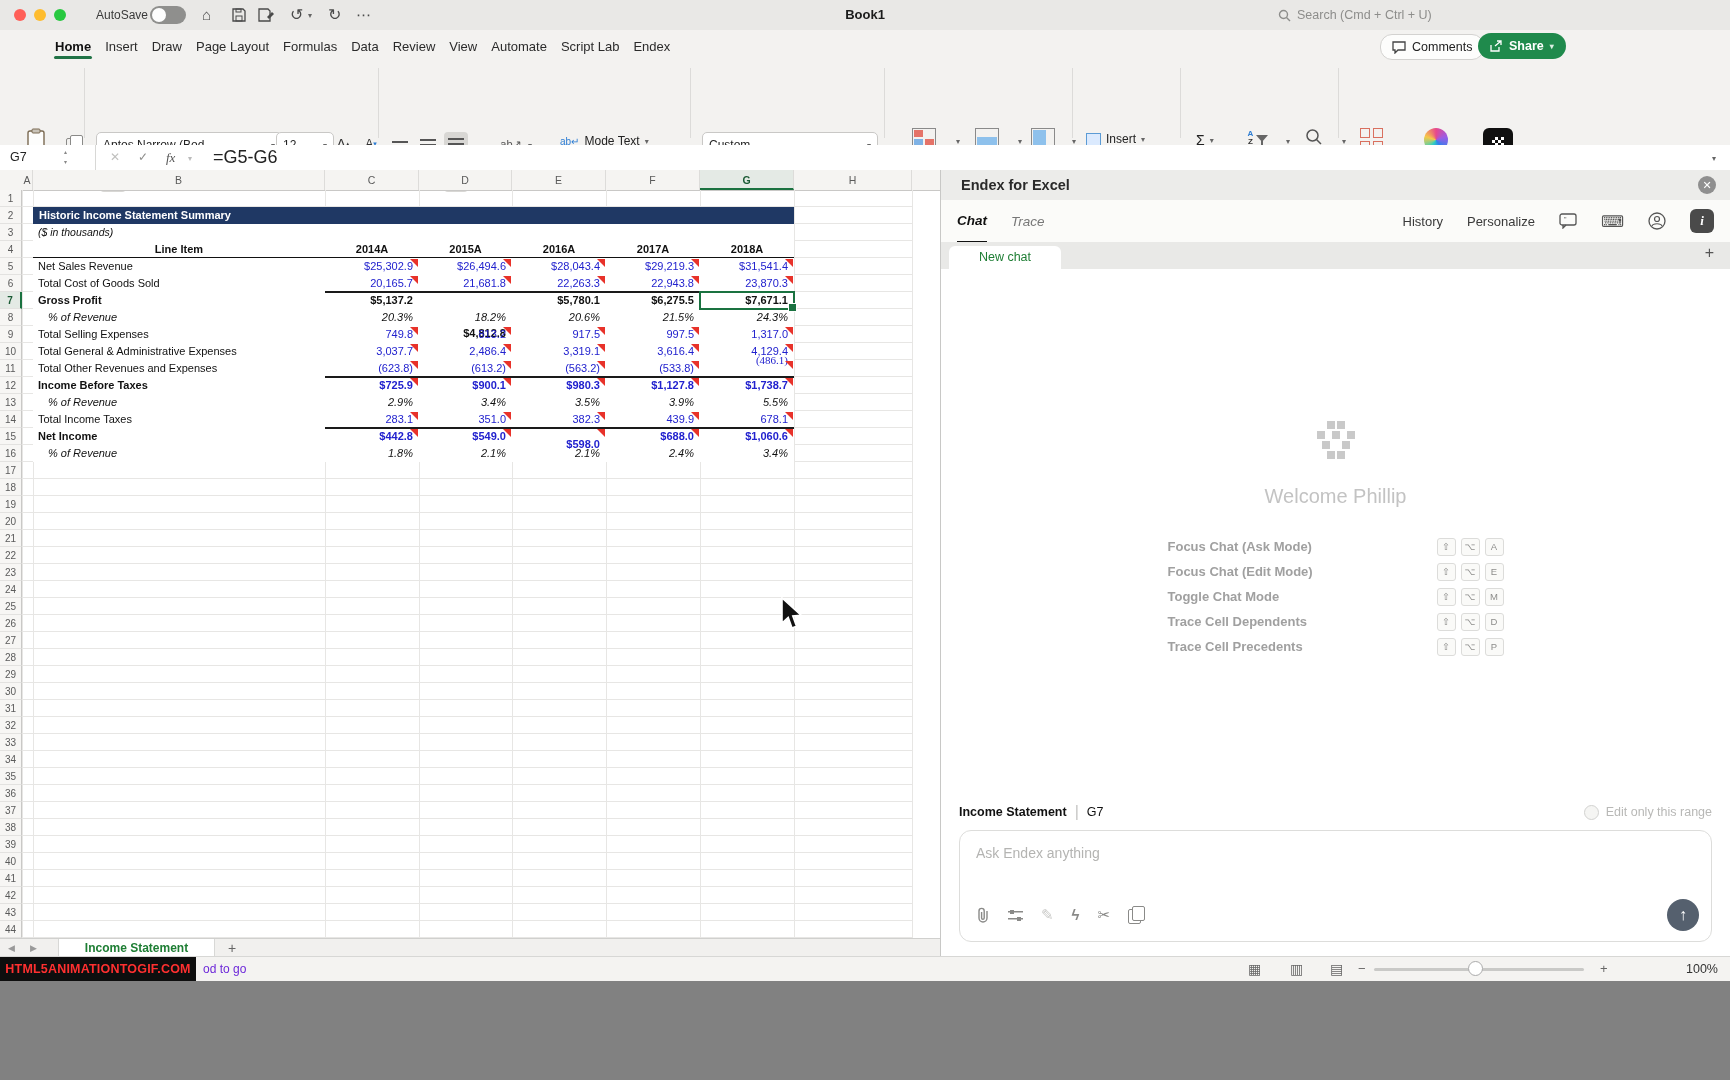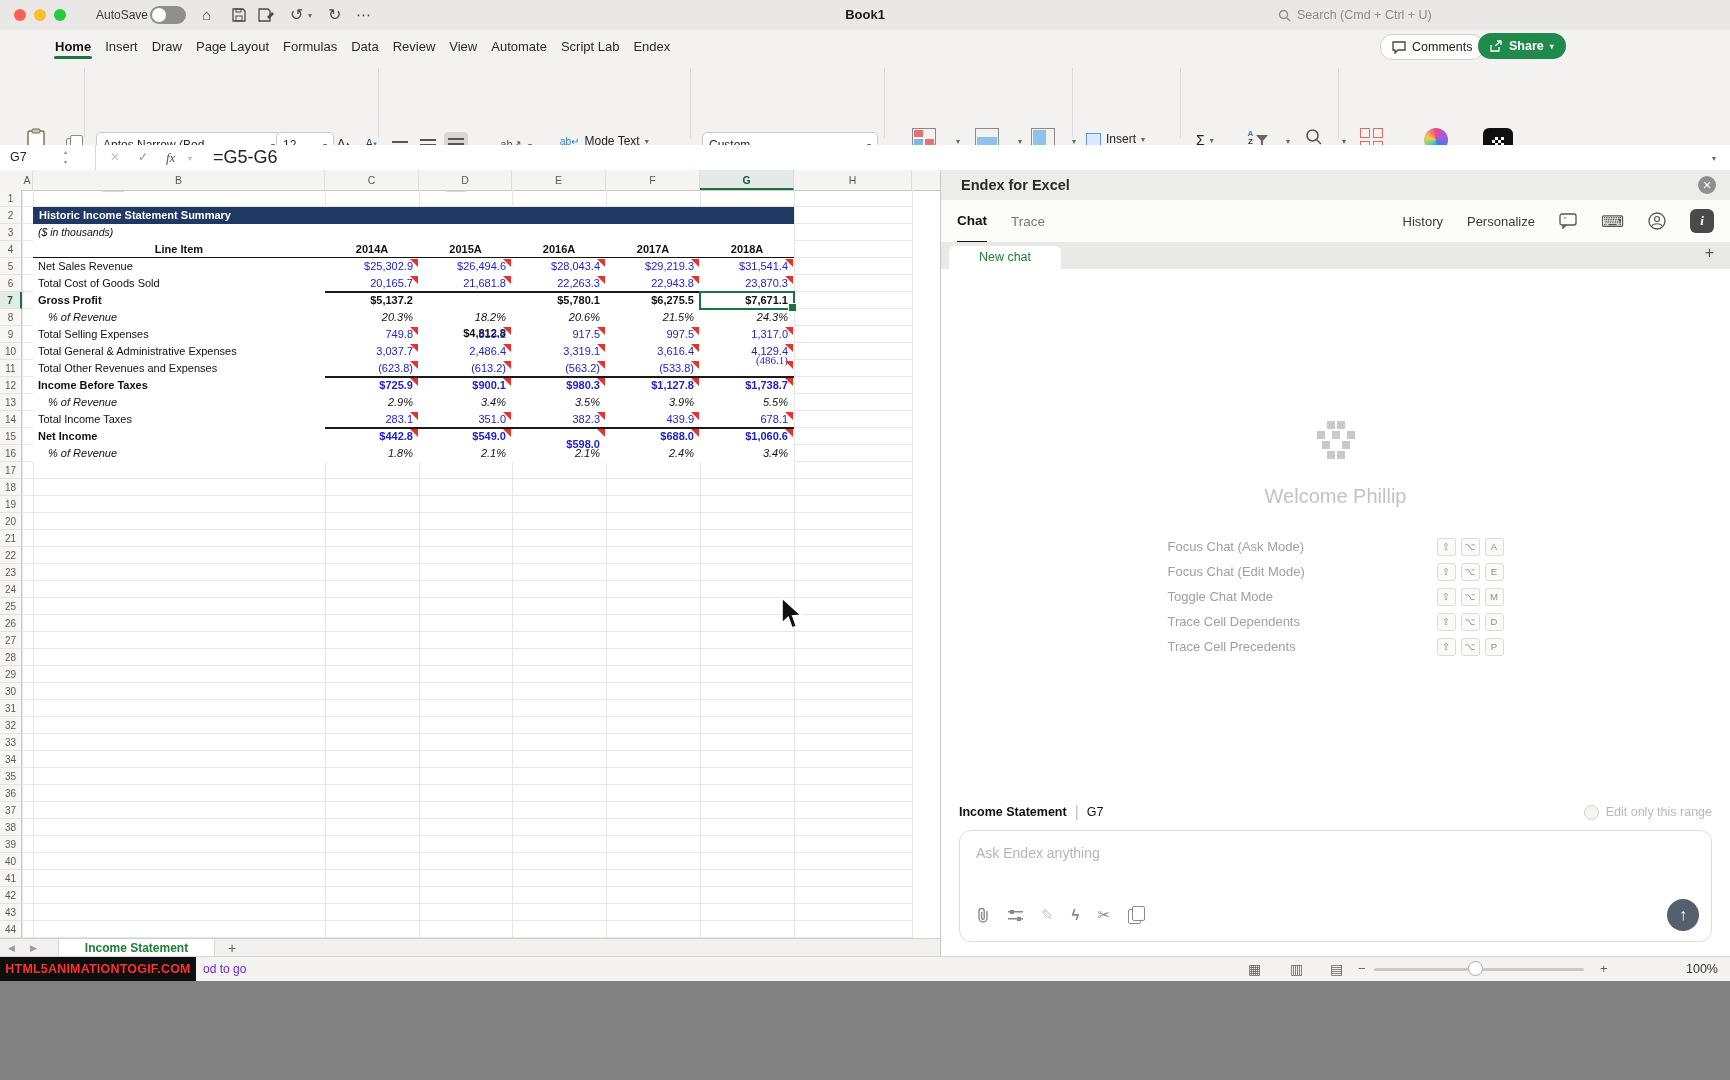--- a/index.html
+++ b/index.html
@@ -74,35 +74,35 @@
   .sb-ic{position:absolute;top:0;line-height:24px;font-size:14px;color:#666;}
   #zoom-track{position:absolute;left:1374px;top:11px;width:210px;height:3px;border-radius:2px;background:#c9c9c7;}
   #zoom-thumb{position:absolute;left:1468px;top:4px;width:15px;height:15px;border-radius:50%;background:#fff;border:1px solid #ababab;box-sizing:border-box;}
   #zoom-pct{position:absolute;left:1686px;top:0;line-height:24px;font-size:12.5px;color:#333;}
   
   #panel{position:absolute;left:940px;top:170px;width:790px;height:786px;background:#fff;border-left:1px solid #c8c8c6;box-sizing:border-box;}
   #p-header{position:absolute;left:0;top:0;width:100%;height:30px;background:#ececea;border-bottom:1px solid #dcdcda;}
   #p-title{position:absolute;left:20px;top:0;line-height:30px;font-size:14.5px;font-weight:600;color:#2a2a2a;}
   #p-close{position:absolute;right:14px;top:6px;width:18px;height:18px;border-radius:50%;background:#8f8f8f;color:#fff;font-size:11px;text-align:center;line-height:18px;}
   #p-tabs{position:absolute;left:0;top:30px;width:100%;height:42px;display:flex;align-items:center;padding:0 16px;box-sizing:border-box;gap:24px;background:#fbfbf9;}
-  .p-tab{font-size:13.5px;color:#777;height:42px;display:flex;align-items:center;}
+  .p-tab{font-size:13.5px;color:#777;height:42px;display:flex;align-items:center;font-style:italic;}
   .p-tab.active{color:#111;font-weight:700;border-bottom:2.5px solid #111;}
   #p-tabs .spacer{flex:1;}
   .p-link{font-size:13px;color:#3a3a3a;}
   .p-ic{font-size:16px;color:#555;}
   #i-btn{width:24px;height:24px;border-radius:6px;background:#4a4a4a;color:#fff;font-family:"Liberation Serif",serif;font-style:italic;font-weight:700;text-align:center;line-height:24px;font-size:13px;}
   #chat-strip{position:absolute;left:0;top:72px;width:100%;height:27px;background:#e9e9e7;}
   #chat-tab{position:absolute;left:8px;top:4px;width:112px;height:23px;background:#fff;border-radius:6px 6px 0 0;color:#1e7e34;font-size:12.5px;text-align:center;line-height:23px;}
   #chat-plus{position:absolute;right:16px;top:2px;font-size:16px;color:#555;}
   #p-body{position:absolute;left:0;top:99px;width:100%;text-align:center;}
   #p-logo{margin-top:150px;display:inline-block;}
   #p-welcome{margin-top:16px;font-size:20px;color:#c3c3c3;}
   #shortcuts{margin:26px auto 0;width:336px;}
   .shortcut{display:flex;justify-content:space-between;align-items:center;height:25px;}
-  .shortcut .sl{font-size:13px;color:#a0a0a0;}
+  .shortcut .sl{font-size:13px;color:#a0a0a0;font-weight:bold;}
   .keys{display:flex;gap:5px;}
   .kcap{min-width:15px;height:16px;border:1px solid #dcdcda;border-radius:3px;background:#fafaf8;color:#8d8d8b;font-size:9.5px;text-align:center;line-height:16px;padding:0 1px;}
   #p-context{position:absolute;left:18px;right:18px;top:630px;height:24px;display:flex;align-items:center;}
   #ctx-sheet{font-size:12.5px;font-weight:700;color:#111;}
   #ctx-div{margin:0 8px;color:#c5c5c3;}
   #ctx-cell{font-size:12.5px;color:#111;}
   #p-context .spacer{flex:1;}
   #edit-range-tg{width:13px;height:13px;border-radius:50%;border:1.5px solid #d2d2d0;background:#f5f5f3;margin-right:7px;}
   #edit-range-lbl{font-size:12.5px;color:#b8b8b6;}
   #p-input{position:absolute;left:18px;right:18px;top:660px;height:112px;border:1.5px solid #dddddb;border-radius:12px;box-sizing:border-box;background:#fff;}

